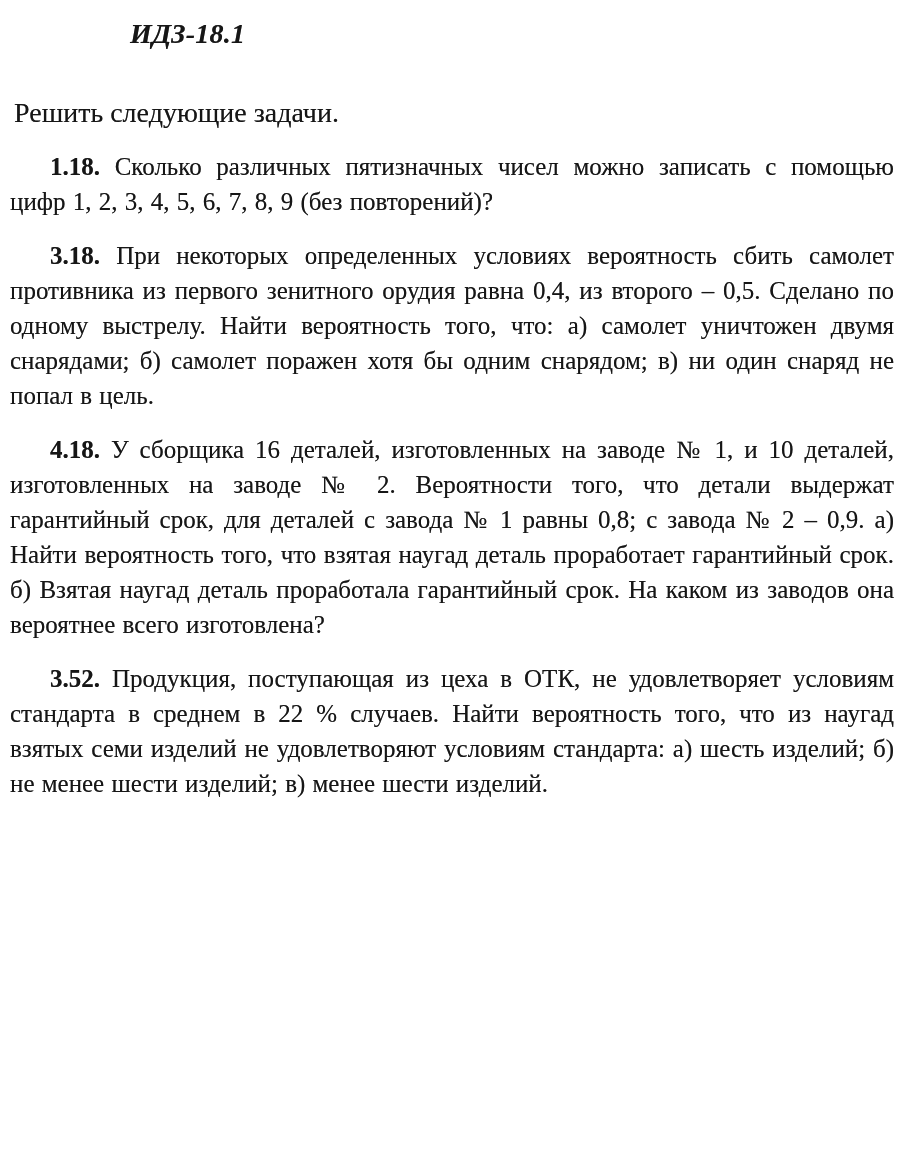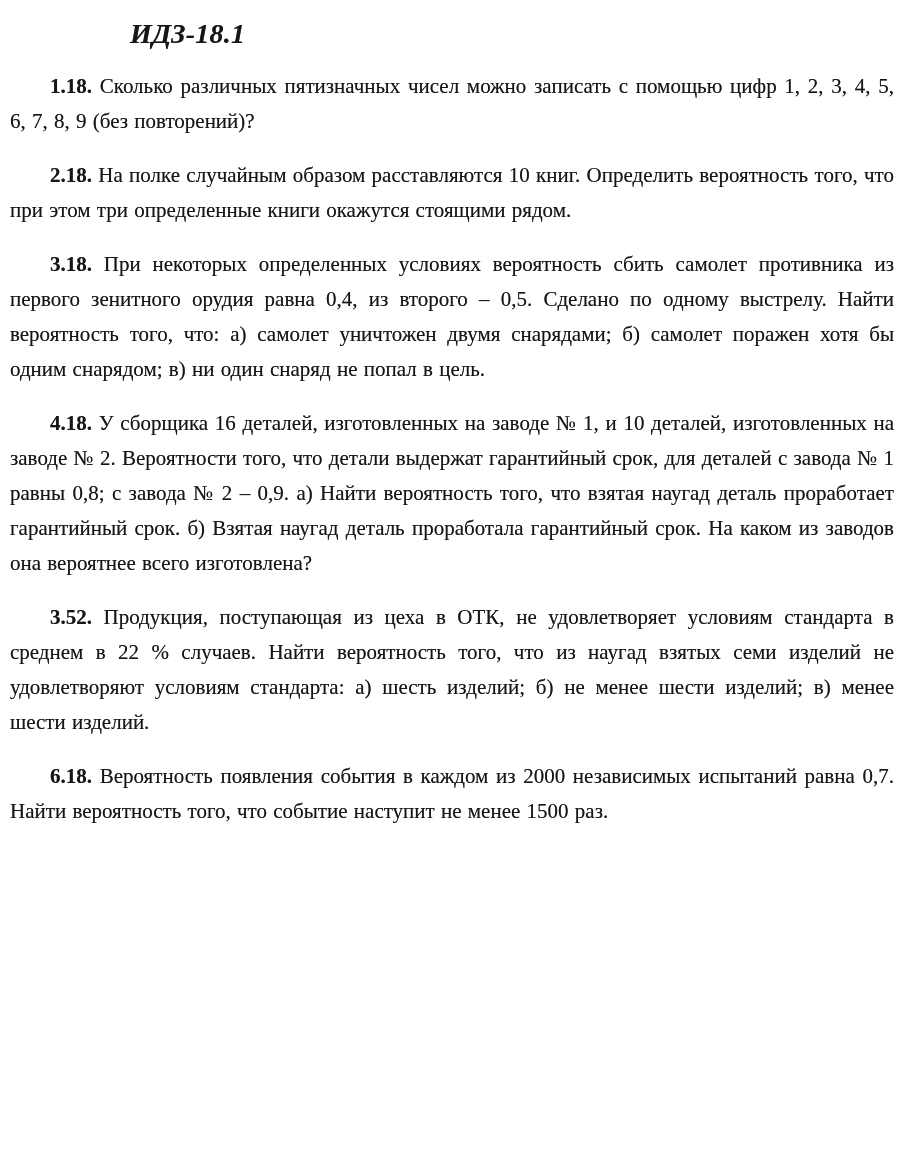--- a/index.html
+++ b/index.html
@@ -32,51 +32,50 @@
   }
   .intro {
     margin: 46px 0 0 4px;
     font-size: 28px;
     line-height: 34px;
   }
   .problems {
     margin-top: 6px;
   }
   p.problem {
-    font-size: 21px;
+    font-size: 25px;
     line-height: 35px;
     text-align: justify;
     text-indent: 40px;
     margin: 19px 0 0 0;
     word-spacing: 1px;
   }
   p.problem .num {
     font-weight: bold;
     font-style: normal;
   }
 </style>
 </head>
 <body>
 
 <div class="page">
 
   <div class="doc-header">
     <span>ИДЗ-18.1</span>
   </div>
 
+  <div class="intro">Решить следующие задачи.</div>
 
   <div class="problems">
 
     <p class="problem"><span class="num">1.18.</span> <span>Сколько различных пятизначных чисел можно записать с помощью цифр 1, 2, 3, 4, 5, 6, 7, 8, 9 (без повторений)?</span></p>
 
-    <p class="problem"><span class="num">2.18.</span> <span>На полке случайным образом расставляются 10 книг. Определить вероятность того, что при этом три определенные книги окажутся стоящими рядом.</span></p>
 
     <p class="problem"><span class="num">3.18.</span> <span>При некоторых определенных условиях вероятность сбить самолет противника из первого зенитного орудия равна 0,4, из второго – 0,5. Сделано по одному выстрелу. Найти вероятность того, что: а) самолет уничтожен двумя снарядами; б) самолет поражен хотя бы одним снарядом; в) ни один снаряд не попал в цель.</span></p>
 
     <p class="problem"><span class="num">4.18.</span> <span>У сборщика 16 деталей, изготовленных на заводе № 1, и 10 деталей, изготовленных на заводе № 2. Вероятности того, что детали выдержат гарантийный срок, для деталей с завода № 1 равны 0,8; с завода № 2 – 0,9. а) Найти вероятность того, что взятая наугад деталь проработает гарантийный срок. б) Взятая наугад деталь проработала гарантийный срок. На каком из заводов она вероятнее всего изготовлена?</span></p>
 
     <p class="problem"><span class="num">3.52.</span> <span>Продукция, поступающая из цеха в ОТК, не удовлетворяет условиям стандарта в среднем в 22 % случаев. Найти вероятность того, что из наугад взятых семи изделий не удовлетворяют условиям стандарта: а) шесть изделий; б) не менее шести изделий; в) менее шести изделий.</span></p>
 
-    <p class="problem"><span class="num">6.18.</span> <span>Вероятность появления события в каждом из 2000 независимых испытаний равна 0,7. Найти вероятность того, что событие наступит не менее 1500 раз.</span></p>
 
   </div>
 
 </div>
 
 </body></html>

